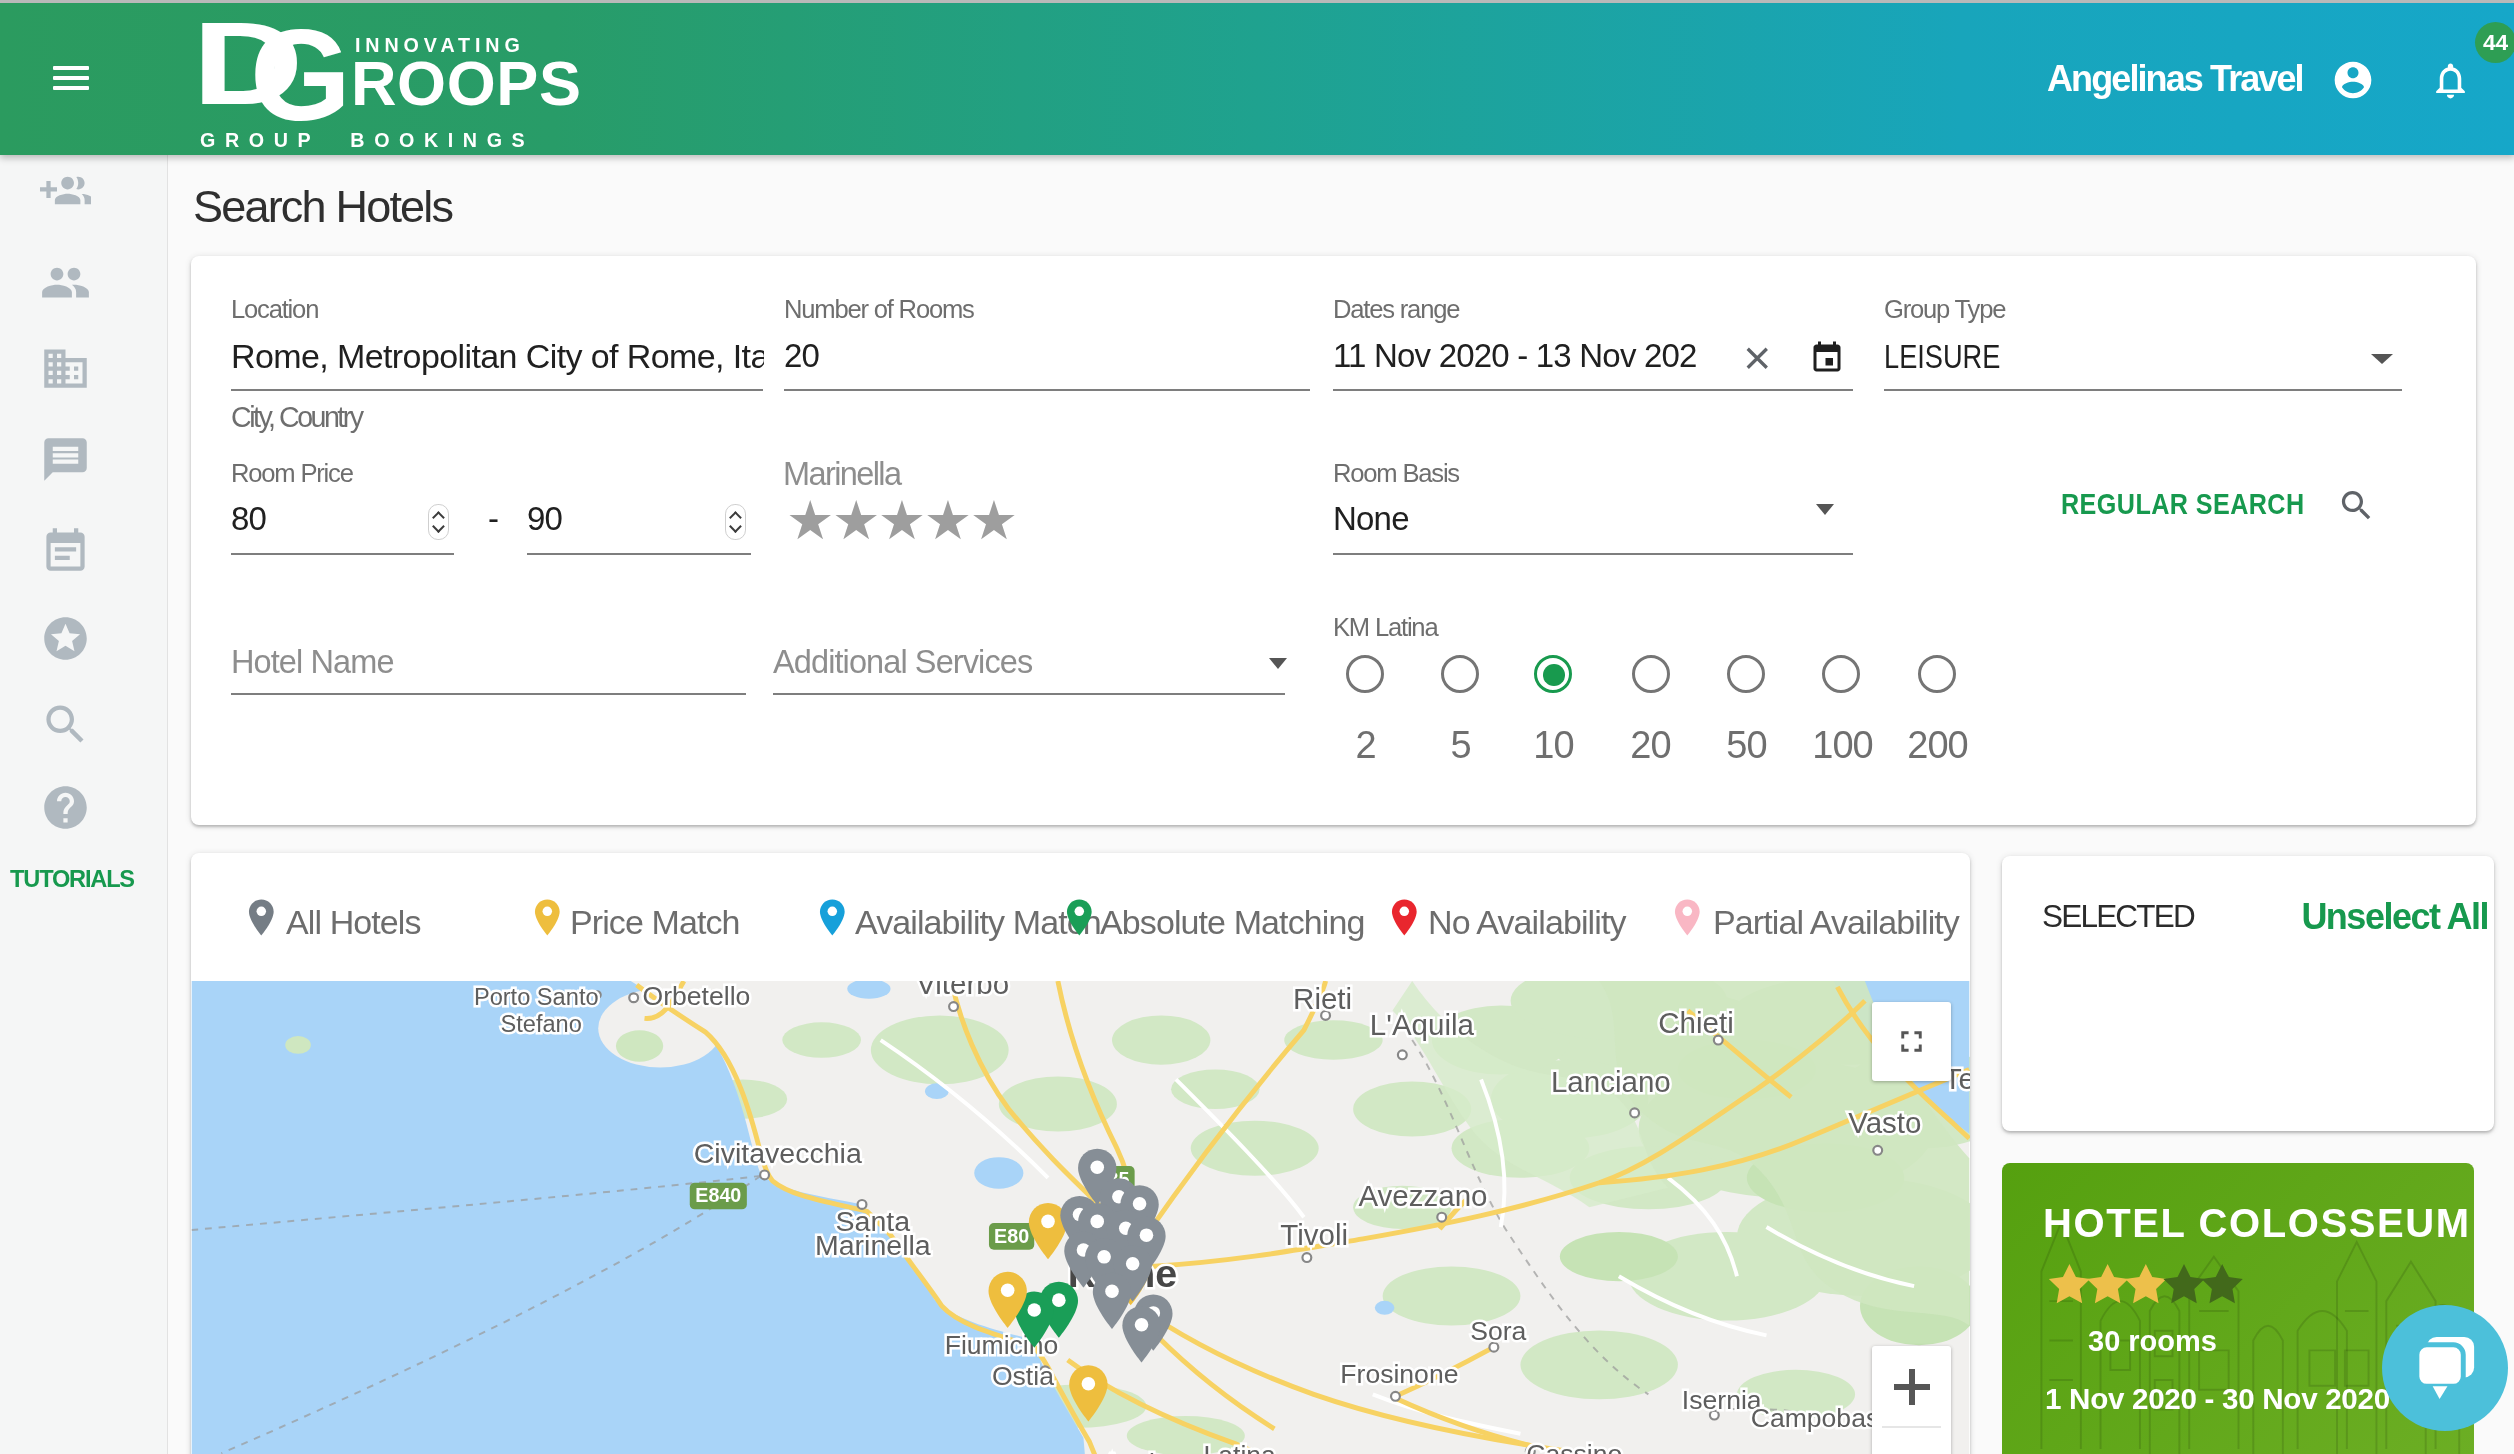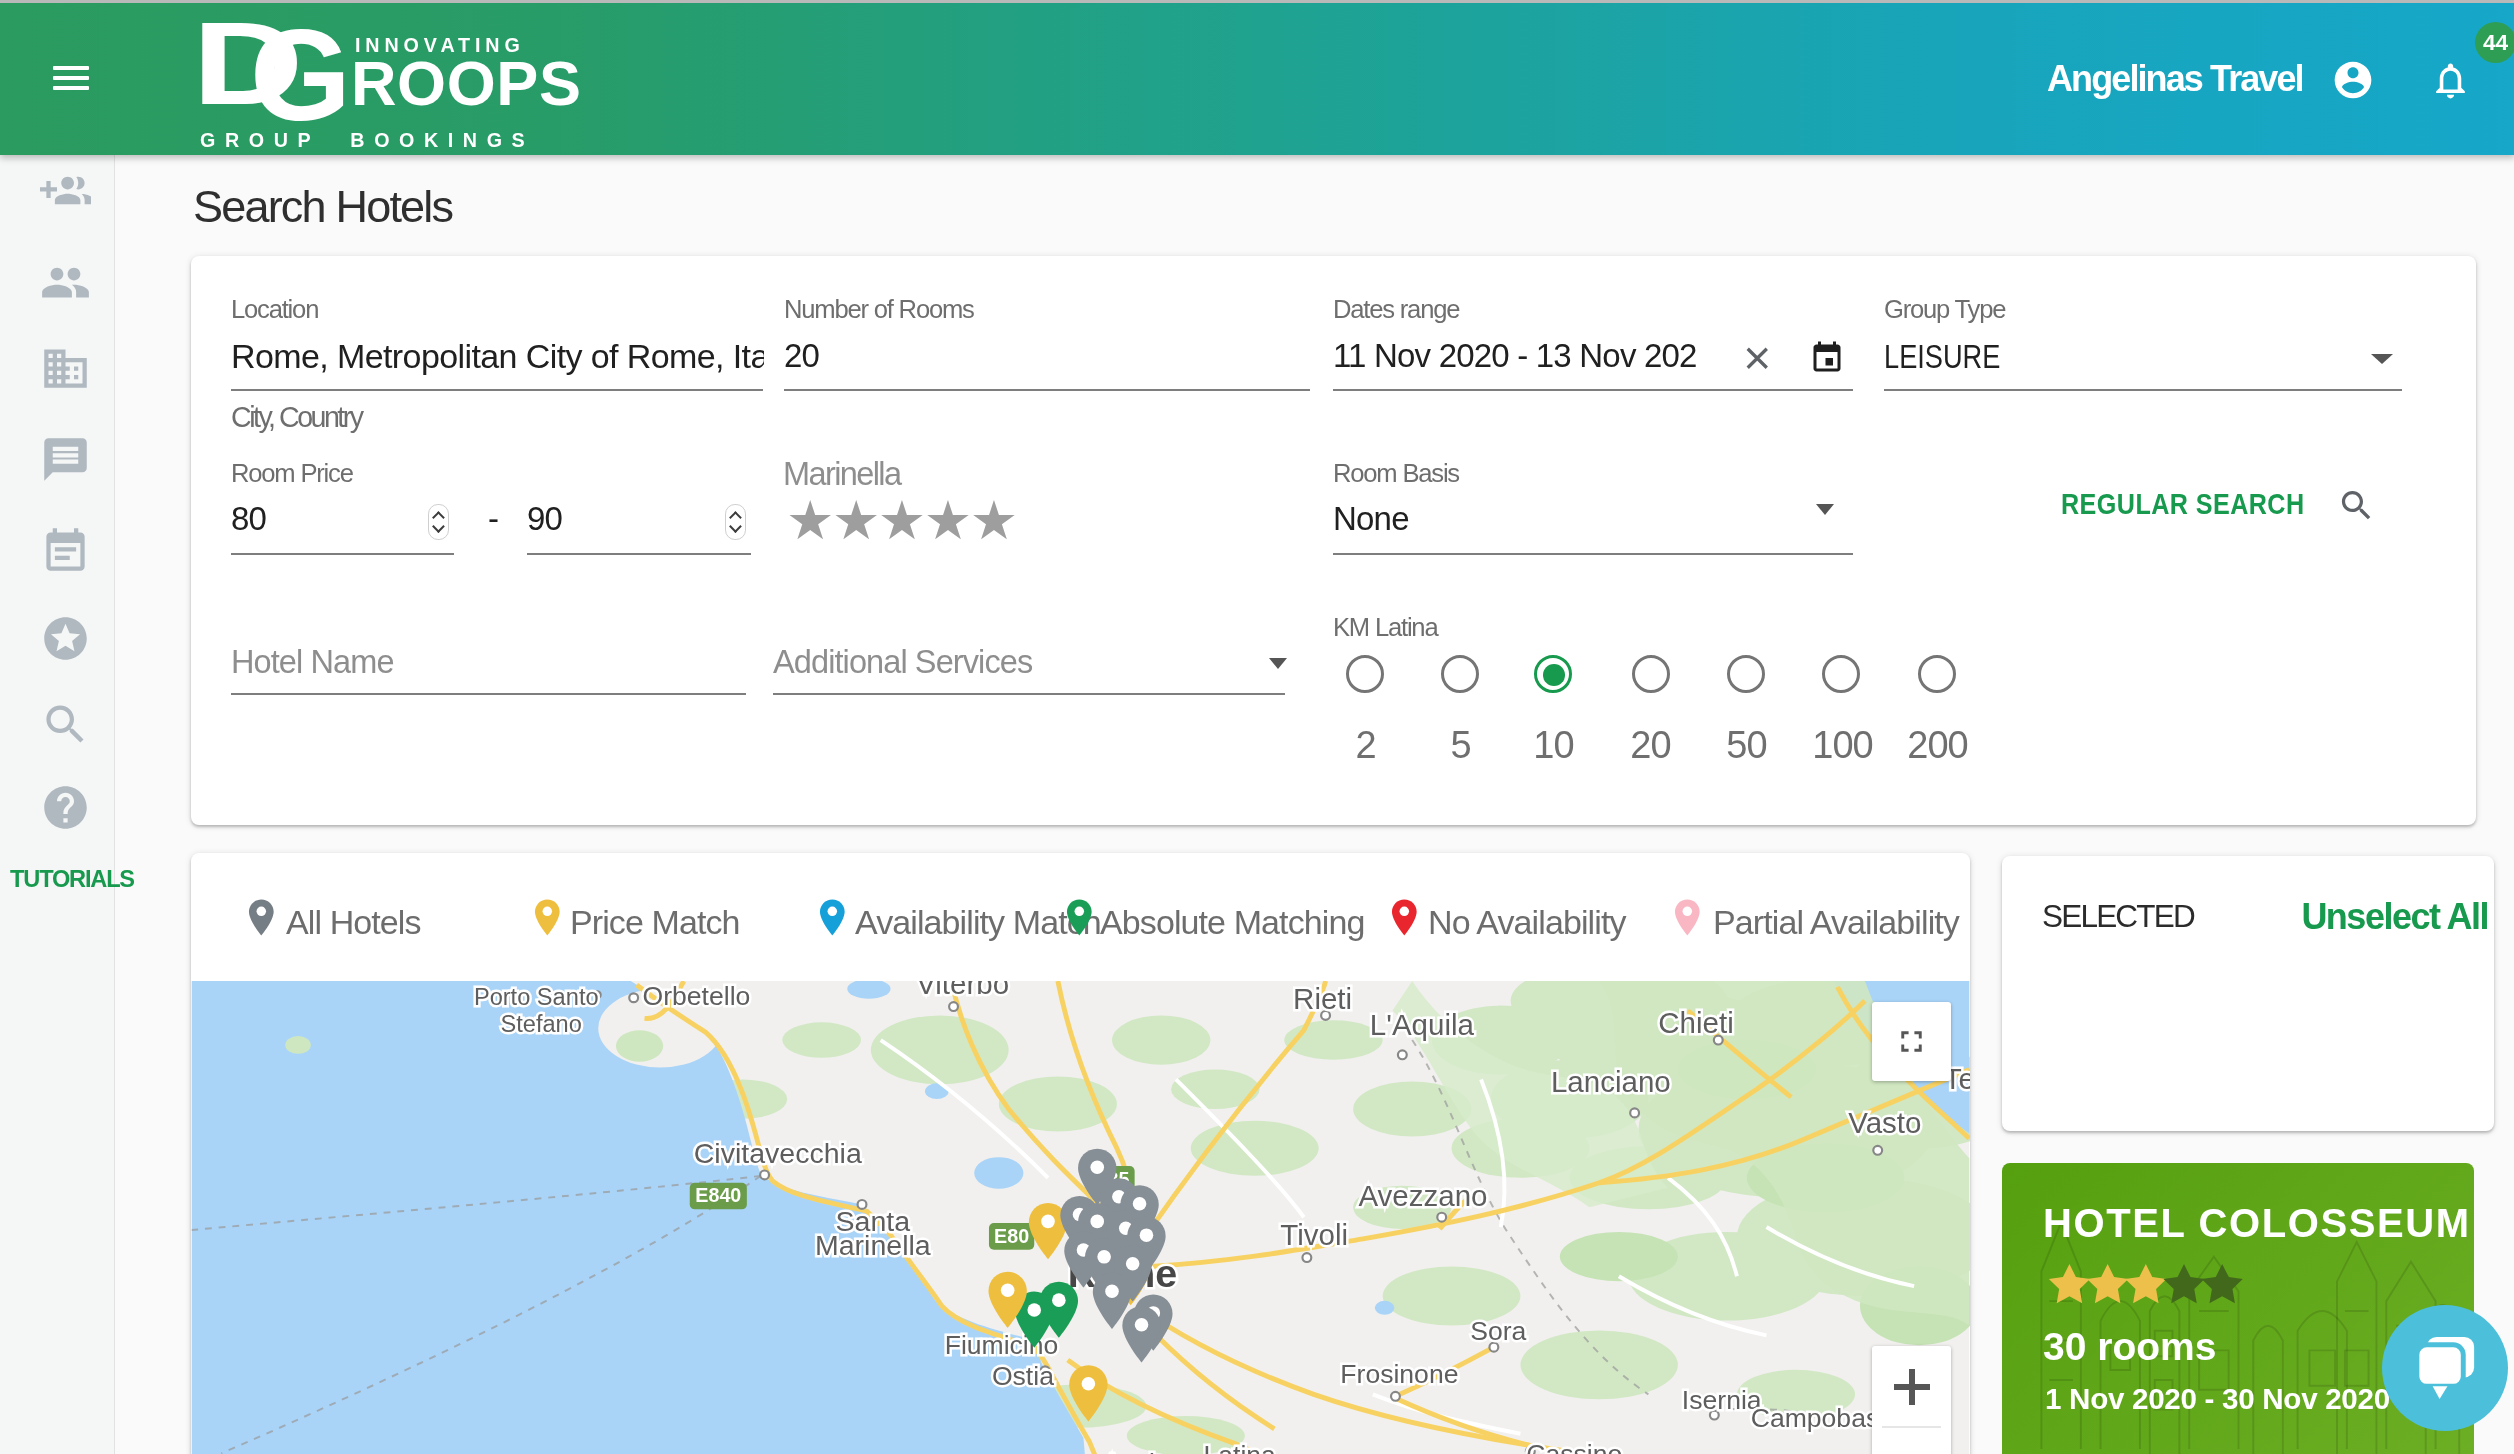--- a/index.html
+++ b/index.html
@@ -11,21 +11,21 @@
   #header { position:absolute; left:0; top:3px; width:2515px; height:152px;
     background:linear-gradient(90deg,#2b9b5f 0%, #289c68 22%, #1fa28f 50%, #18a5bb 78%, #16a7c9 100%);
     box-shadow:0 3px 6.9px rgba(0,0,0,0.25); z-index:40; }
   .hbar { position:absolute; left:53px; width:36px; height:3.9px; background:#fff; border-radius:1px; }
   
   #logo { position:absolute; left:197px; top:13.8px; width:394px; height:134px; color:#fff; }
   .logoDG { font-weight:bold; letter-spacing:-2px; }
   
   .hdrtxt { position:absolute; color:#fff; font-weight:bold; }
   
-  #sidebar { position:absolute; left:0; top:155px; width:115px; height:1300px; background:#f5f6f6; border-right:1px solid #e2e2e2; }
+  #sidebar { position:absolute; left:0; top:155px; width:168px; height:1300px; background:#f5f6f6; border-right:1px solid #e2e2e2; }
   .sic { position:absolute; left:40px; width:51px; height:51px; }
   .sic svg { width:51px; height:51px; fill:#b0b9c0; }
   #tutorials { position:absolute; left:0; top:711px; width:144px; text-align:center; color:#17994e; font-weight:bold; font-size:23.6px; letter-spacing:-1.2px; }
   
   .card { position:absolute; background:#fff; border-radius:7.9px; box-shadow:0 2px 3px rgba(0,0,0,0.22), 0 1px 7.9px rgba(0,0,0,0.12); }
   h1#title { position:absolute; left:193px; top:181px; font-size:45px; font-weight:400; color:#2f2f2f; letter-spacing:-1.8px; }
   
   .flabel { position:absolute; font-size:25.6px; color:#6e6e6e; letter-spacing:-1.2px; }
   .fvalue { position:absolute; font-size:33px; color:#202020; letter-spacing:-0.8px; white-space:nowrap; overflow:hidden; }
   .fph    { position:absolute; font-size:32.5px; color:#8e8e8e; letter-spacing:-0.9px; white-space:nowrap; }
@@ -419,21 +419,21 @@
           <polygon points="22,2 28.6,15.4 43,17.4 32.5,27.6 35,42 22,35 9,42 11.5,27.6 1,17.4 15.4,15.4"></polygon>
           <polygon points="61,2 67.6,15.4 82,17.4 71.5,27.6 74,42 61,35 48,42 50.5,27.6 40,17.4 54.4,15.4"></polygon>
           <polygon points="100,2 106.6,15.4 121,17.4 110.5,27.6 113,42 100,35 87,42 89.5,27.6 79,17.4 93.4,15.4"></polygon>
         </g>
         <g fill="#42691b">
           <polygon points="139,2 145.6,15.4 160,17.4 149.5,27.6 152,42 139,35 126,42 128.5,27.6 118,17.4 132.4,15.4"></polygon>
           <polygon points="178,2 184.6,15.4 199,17.4 188.5,27.6 191,42 178,35 165,42 167.5,27.6 157,17.4 171.4,15.4"></polygon>
         </g>
       </svg>
     </div>
-    <div class="abs" style="left:41px; top:162px; font-size:39px; font-weight:bold; color:#fff;">30 rooms</div>
+    <div class="abs" style="left:41px; top:162px; font-size:29px; font-weight:bold; color:#fff;padding-left:45px;">30 rooms</div>
     <div class="abs" style="left:43px; top:219px; font-size:29.6px; font-weight:bold; color:#fff; letter-spacing:-0.3px;">1 Nov 2020 - 30 Nov 2020</div>
   </div>
 
   <div class="abs" id="chatfab" style="left:2382px; top:1305px; width:126px; height:126px; border-radius:50%; background:#4cc0da;">
     <svg class="abs" style="left:25.6px; top:25.6px;" width="75" height="75" viewBox="0 0 76 76">
       <rect x="19" y="6" width="48" height="41" rx="10" fill="#fff"></rect>
       <rect x="9" y="14" width="47" height="42" rx="10" fill="#fff" stroke="#4cc0da" stroke-width="5"></rect>
       <path d="M25 56 L32 69 L40 56 Z" fill="#fff"></path>
     </svg>
   </div>

